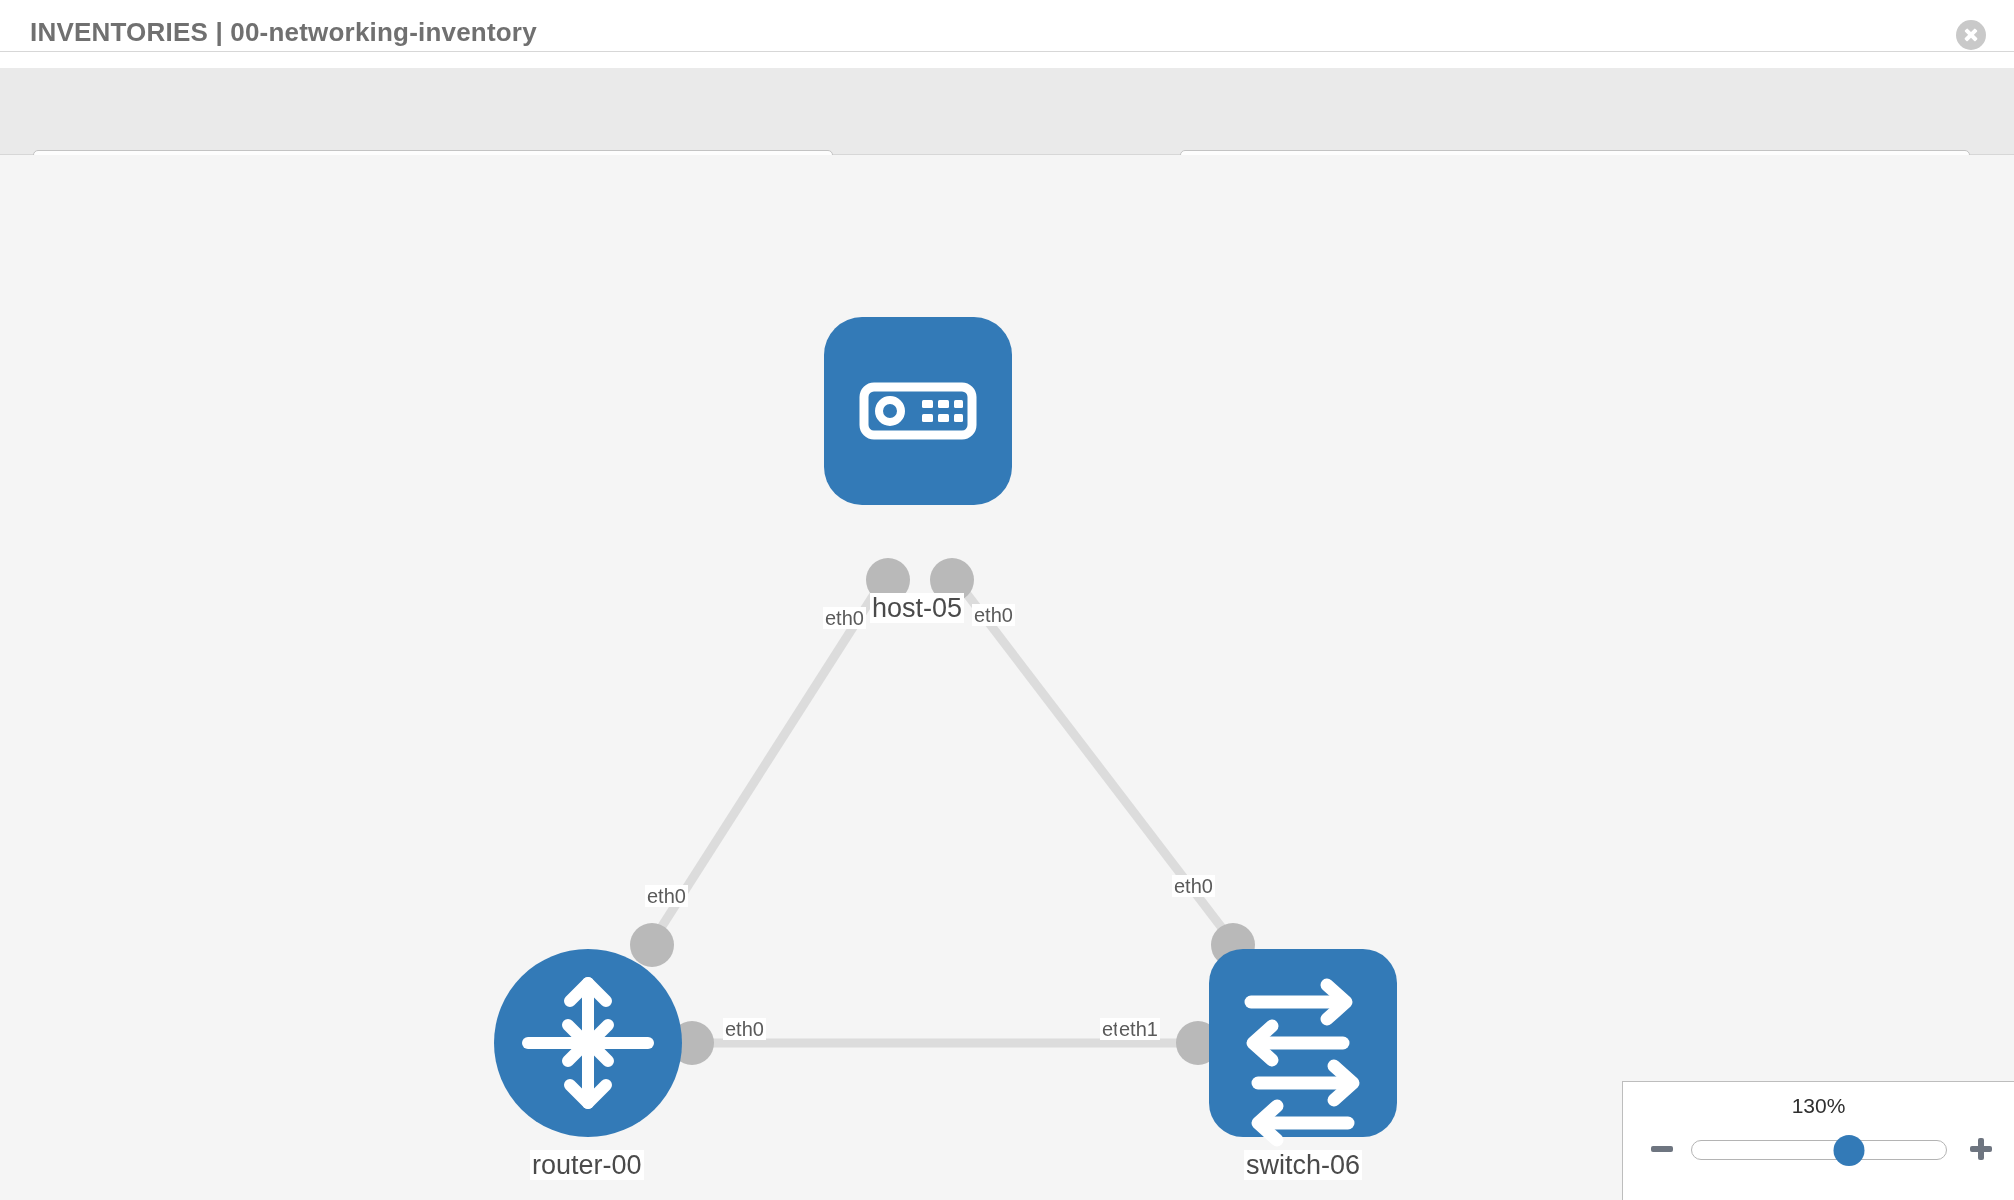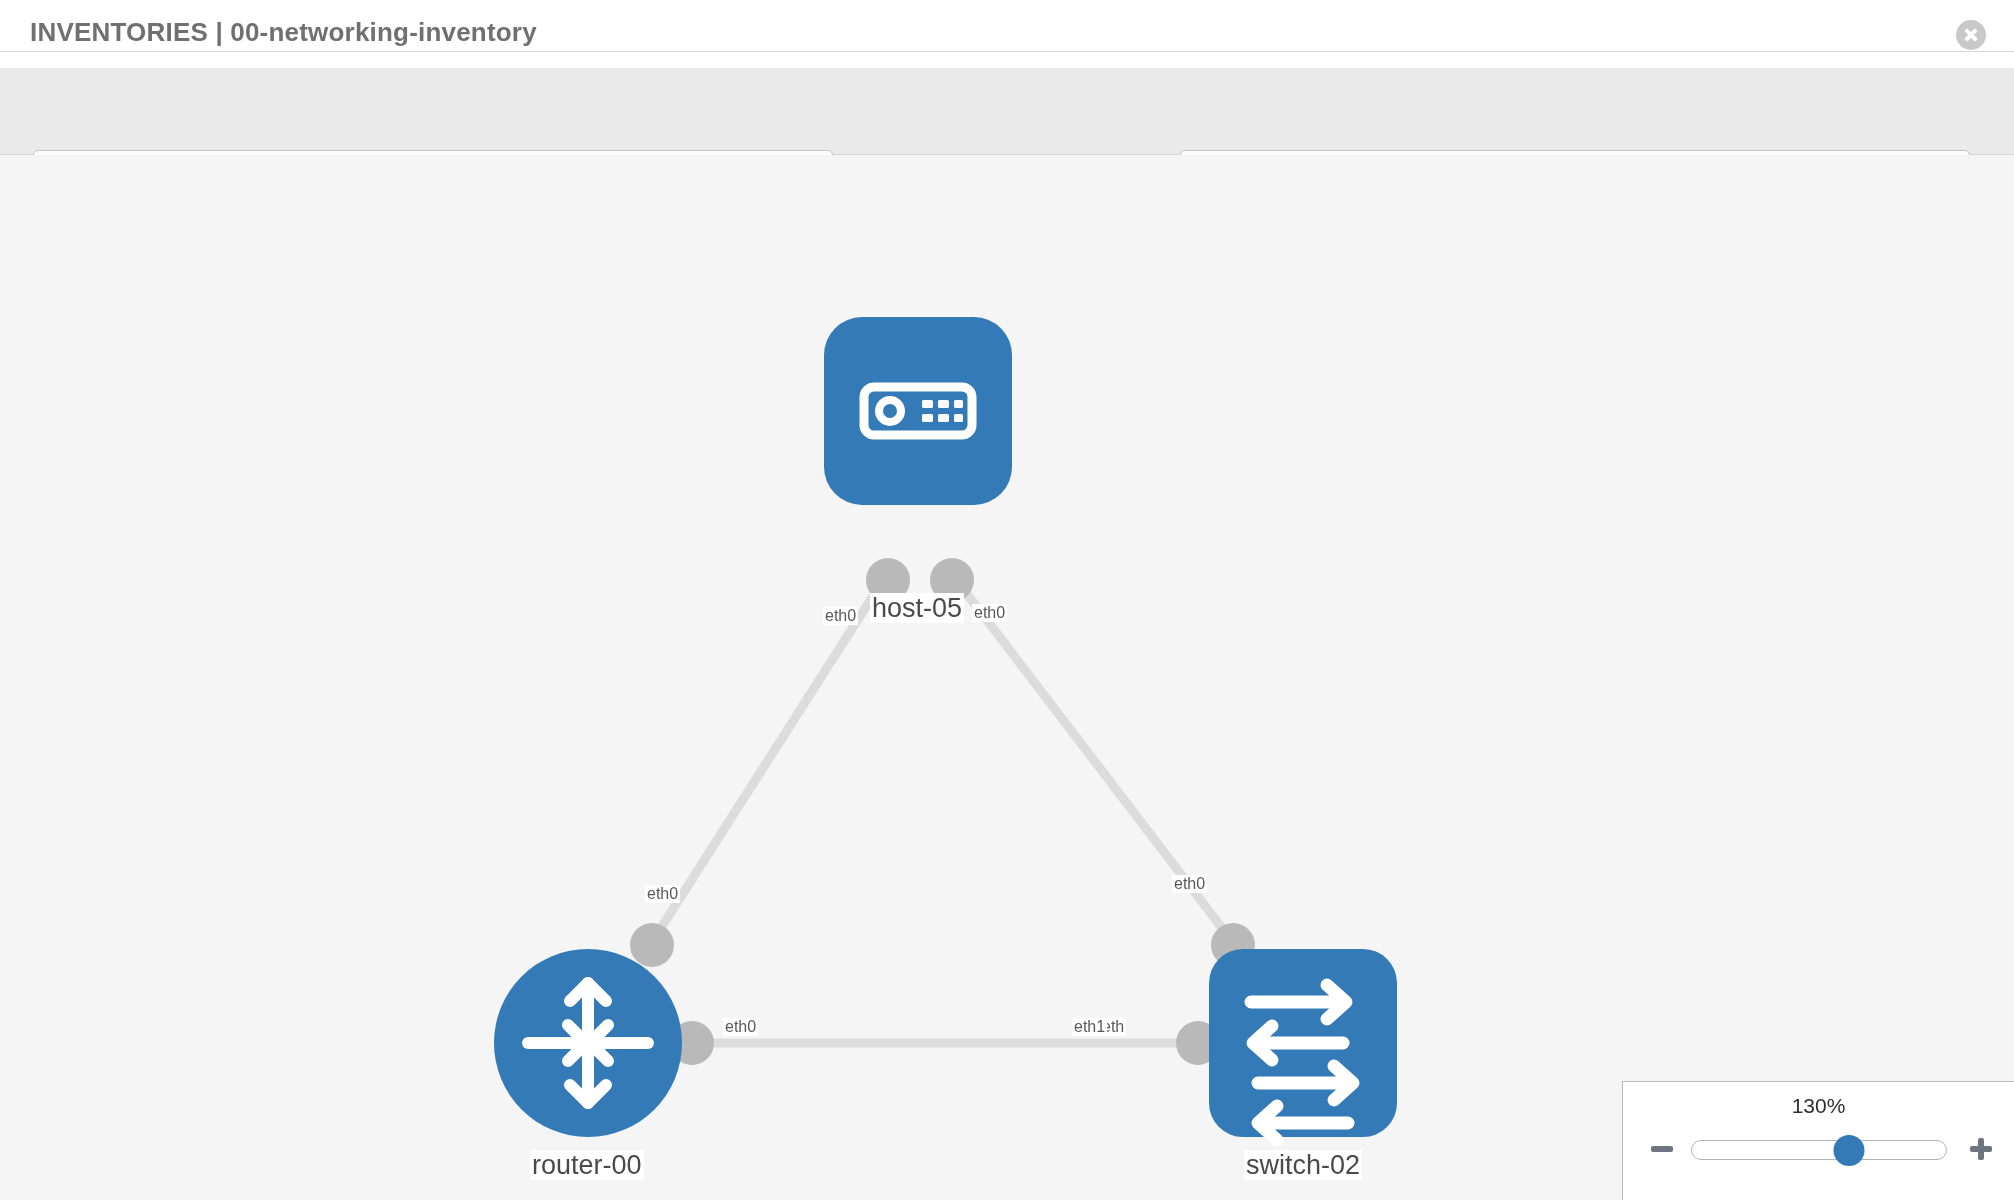--- a/index.html
+++ b/index.html
@@ -136,21 +136,21 @@
     color: #4a4a4a;
     font-size: 27px;
     white-space: nowrap;
     padding: 0 2px;
     line-height: 1.12;
   }
   .port-label {
     position: absolute;
     background: #ffffff;
     color: #5a5a5a;
-    font-size: 16px;
+    font-size: 20px;
     white-space: nowrap;
     padding: 0 2px;
     line-height: 1.12;
   }
 
   
   .zoom-panel {
     position: absolute;
     left: 1622px;
     top: 1081px;
@@ -331,35 +331,35 @@
           <line x1="1348" y1="968" x2="1259" y2="968"></line>
           <polyline points="1277,951 1258,968 1277,985"></polyline>
         </g>
       </g>
     </svg>
 
     <span class="node-label" style="left:870px; top:438px;">host-05</span>
 
     <span class="node-label" style="left:530px; top:995px;text-align:center;">router-00</span>
 
-    <span class="node-label" style="left:1244px; top:995px;">switch-02</span>
+    <span class="node-label" style="left:1244px; top:995px;">switch-06</span>
 
     <span class="port-label" style="left:823px; top:452px;">eth0</span>
 
     <span class="port-label" style="left:972px; top:449px;">eth0</span>
 
     <span class="port-label" style="left:645px; top:730px;">eth0</span>
 
     <span class="port-label" style="left:1172px; top:720px;">eth0</span>
 
     <span class="port-label" style="left:723px; top:863px;">eth0</span>
 
     <span class="port-label" style="left:1100px; top:863px;">eth</span>
 
-    <span class="port-label" style="left:1072px; top:863px;">eth1</span>
+    <span class="port-label" style="left:1117px; top:863px;">eth1</span>
   </div>
 
   <div class="zoom-panel">
     <div class="zoom-value">130%</div>
     <div class="zoom-row">
       <div class="zoom-minus"></div>
       <div class="zoom-track">
         <div class="zoom-knob" id="zoom-knob" style="left: 62%;"></div>
       </div>
       <div class="zoom-plus"></div>

